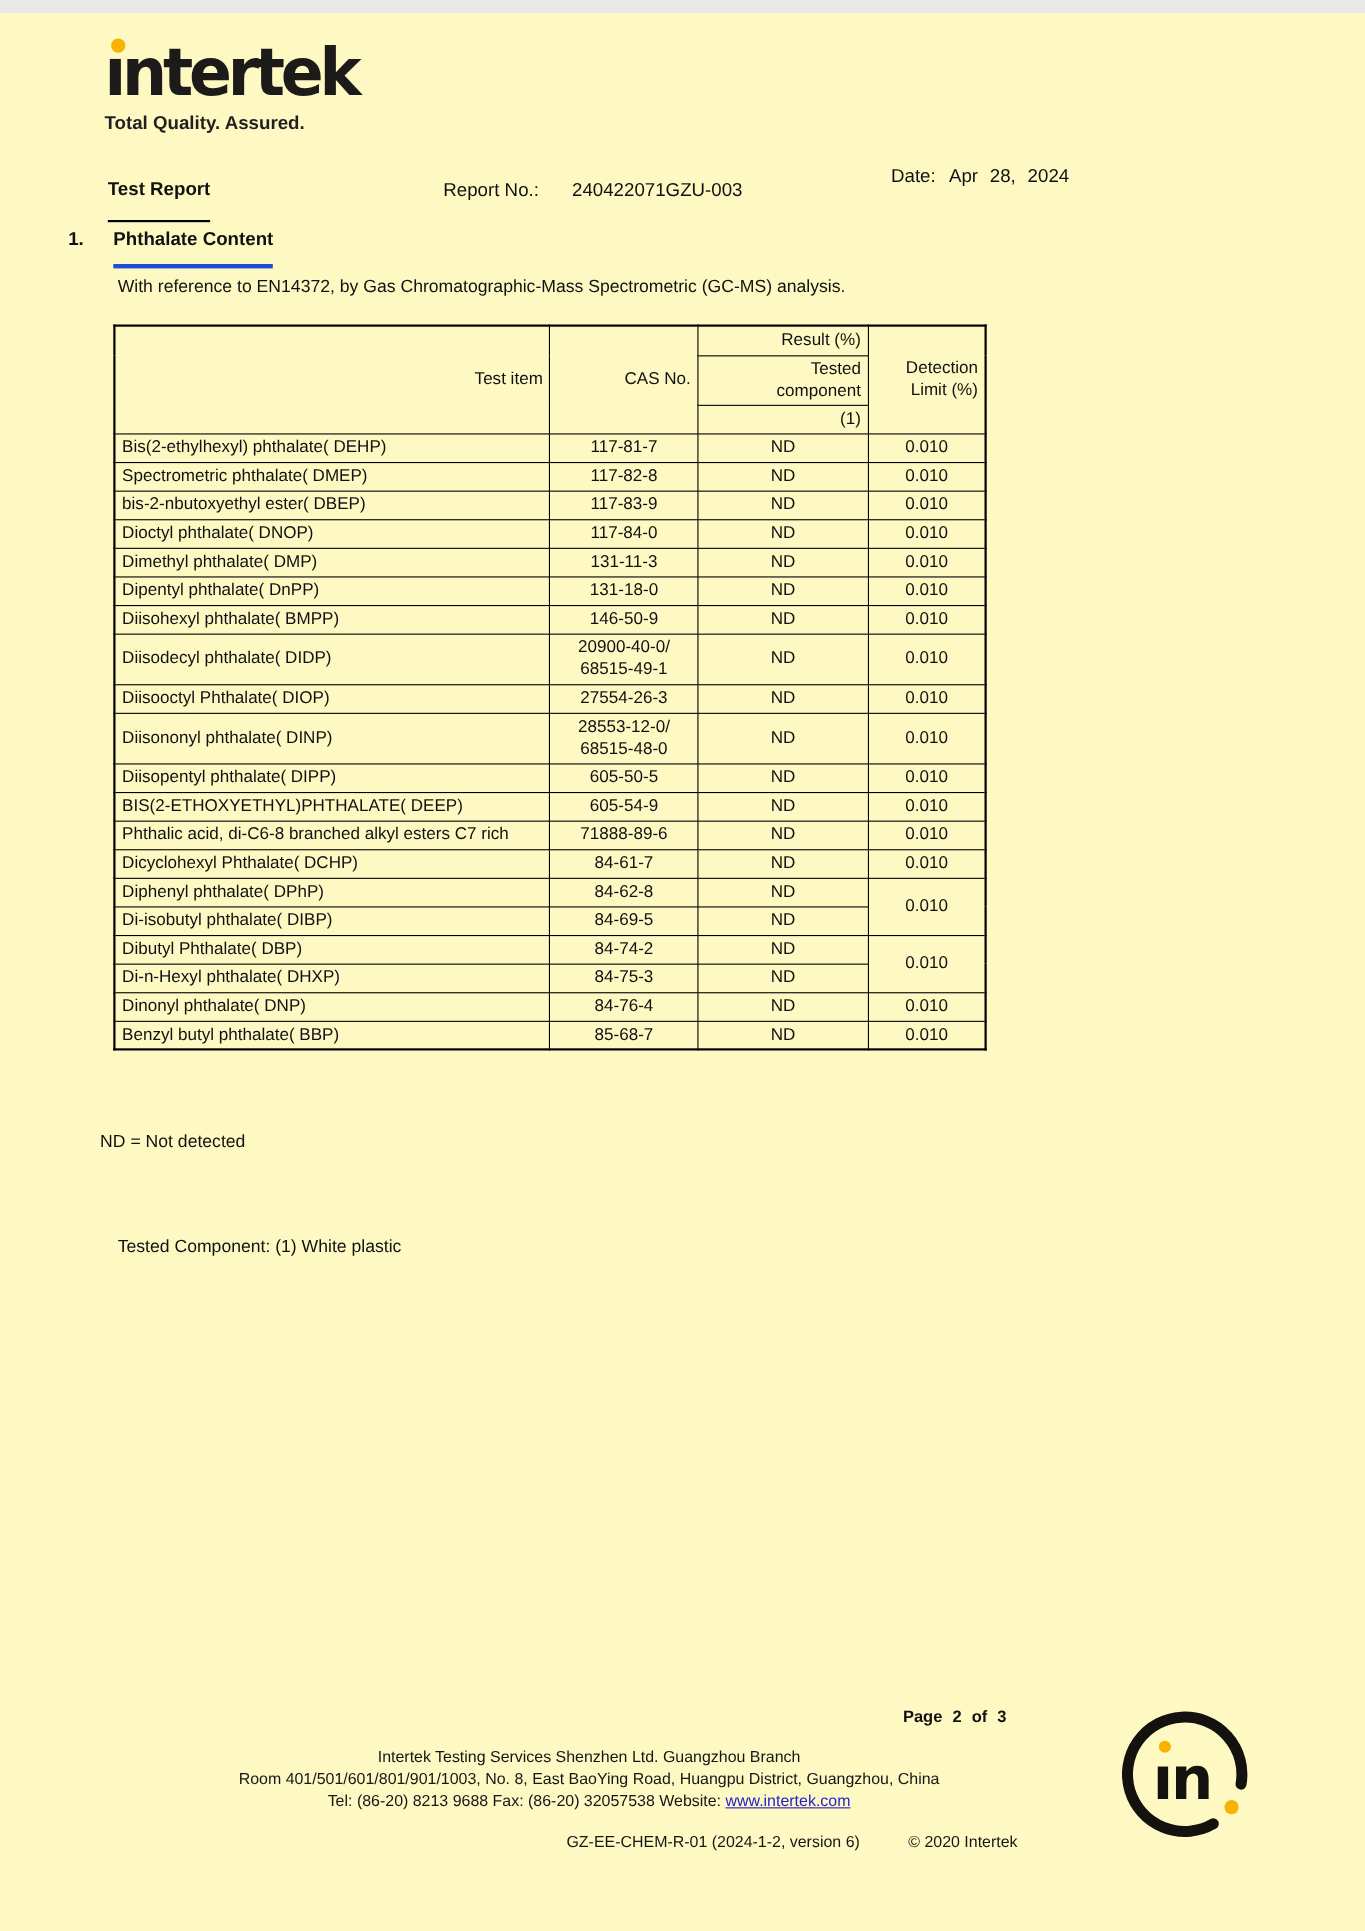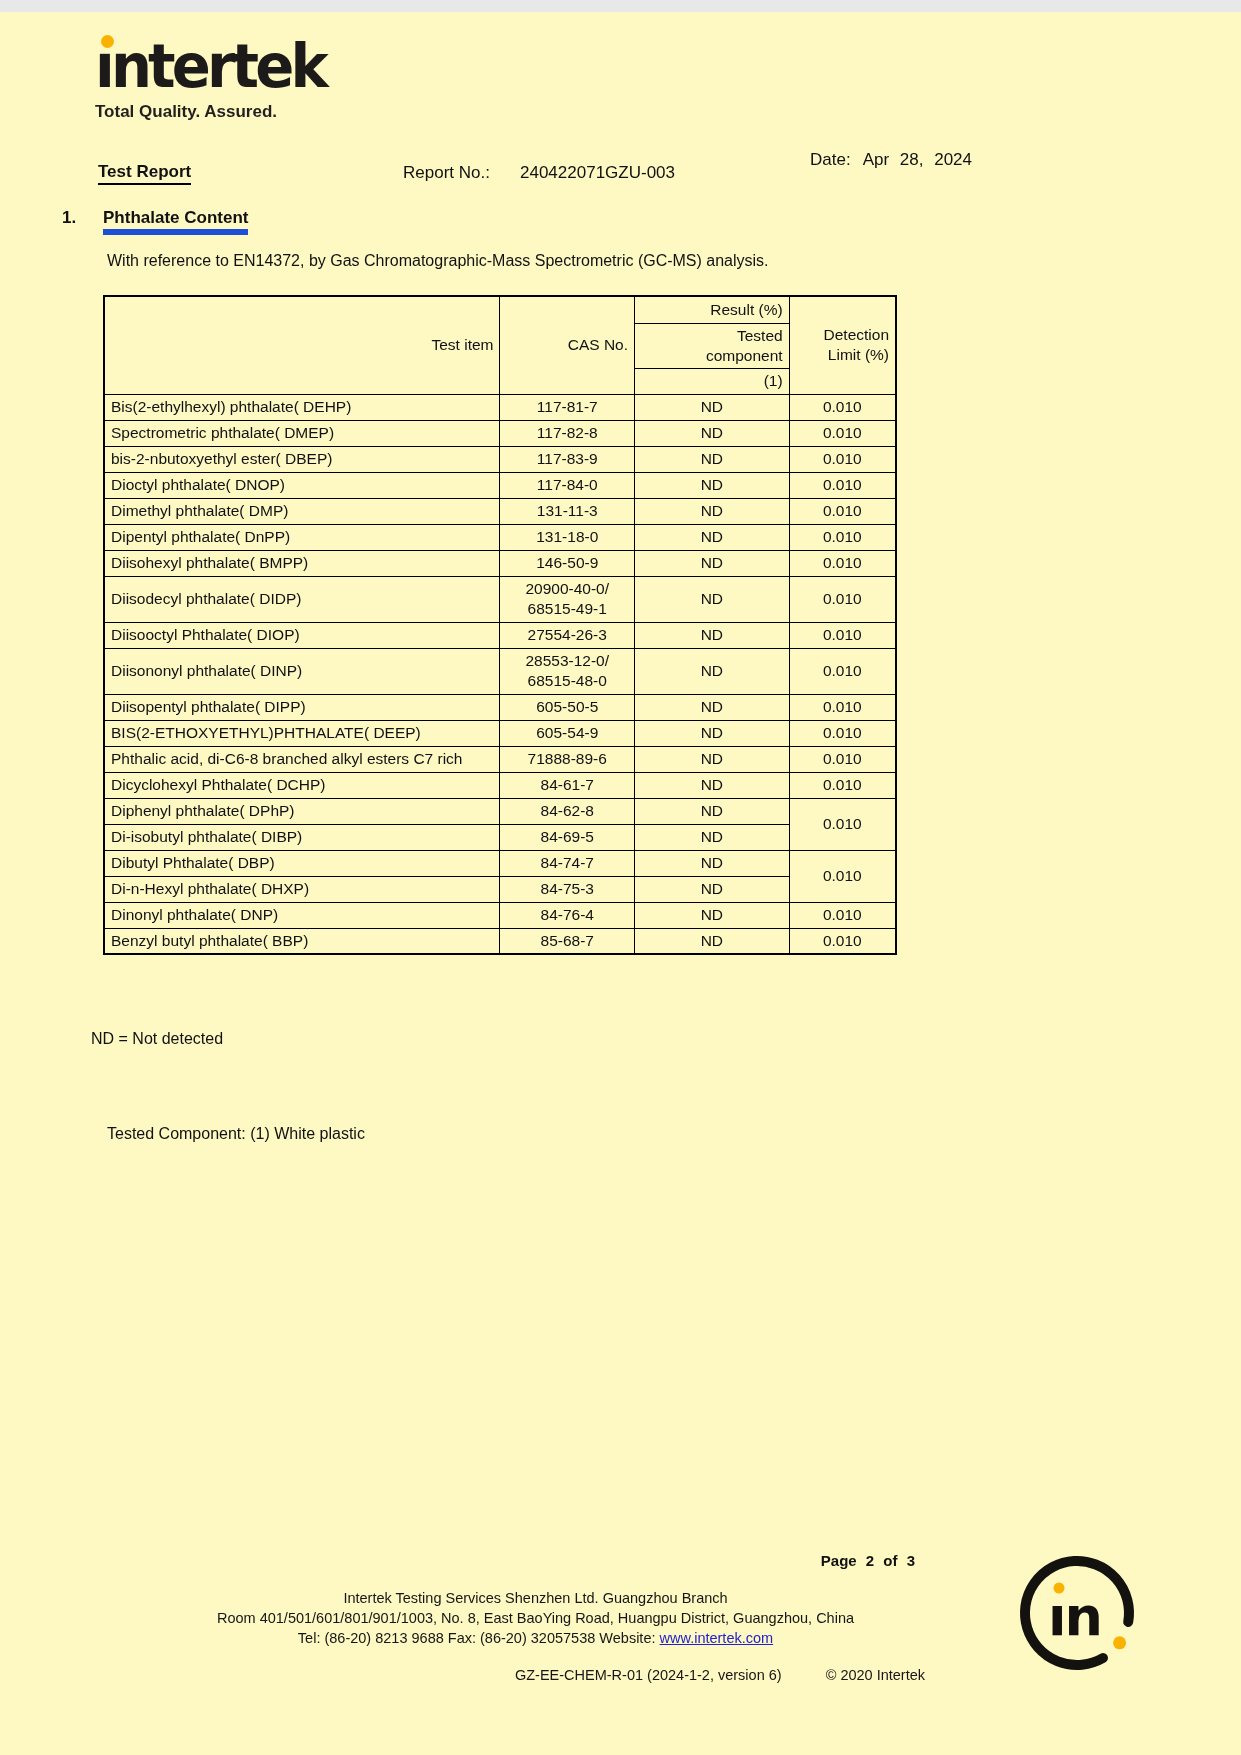--- a/index.html
+++ b/index.html
@@ -34,32 +34,32 @@
     margin-top:6px;
     font-weight:bold;
     font-size:17px;
     color:#221f1f;
     letter-spacing:0px;
   }
   
   .rpt-title {
     position:absolute; left:98px; top:150px;
     font-size:17px; font-weight:bold;
-    border-bottom:2px solid #000; padding-bottom:1px;
+    border-bottom:2px solid #000; padding-bottom:18px;
   }
   .rpt-no-label { position:absolute; left:403px; top:151px; font-size:17px; }
   .rpt-no-value { position:absolute; left:520px; top:151px; font-size:17px; }
   .rpt-date { position:absolute; left:810px; top:138px; font-size:17px; }
   .rpt-date .val { margin-left:12px; word-spacing:6px; }
   
   .sec-num { position:absolute; left:62px; top:196px; font-size:17px; font-weight:bold; }
   .sec-title {
     position:absolute; left:103px; top:196px;
     font-size:17px; font-weight:bold;
-    border-bottom:6px solid #1d4ed8; padding-bottom:1px;
+    border-bottom:4px solid #1d4ed8; padding-bottom:12px;
   }
   .intro { position:absolute; left:107px; top:240px; font-size:16px; }
   
   table.results {
     position:absolute; left:103px; top:283px;
     width:794px;
     border-collapse:collapse;
     border:2px solid #000;
     font-size:15.5px;
   }
@@ -271,21 +271,21 @@
         <tr>
           <td class="c-item">Di-isobutyl phthalate( DIBP)</td>
           <td class="c-cas">
             <div>84-69-5</div>
           </td>
           <td class="c-res">ND</td>
         </tr>
         <tr>
           <td class="c-item">Dibutyl Phthalate( DBP)</td>
           <td class="c-cas">
-            <div>84-74-7</div>
+            <div>84-74-2</div>
           </td>
           <td class="c-res">ND</td>
           <td class="c-dl" rowspan="2">0.010</td>
         </tr>
         <tr>
           <td class="c-item">Di-n-Hexyl phthalate( DHXP)</td>
           <td class="c-cas">
             <div>84-75-3</div>
           </td>
           <td class="c-res">ND</td>

